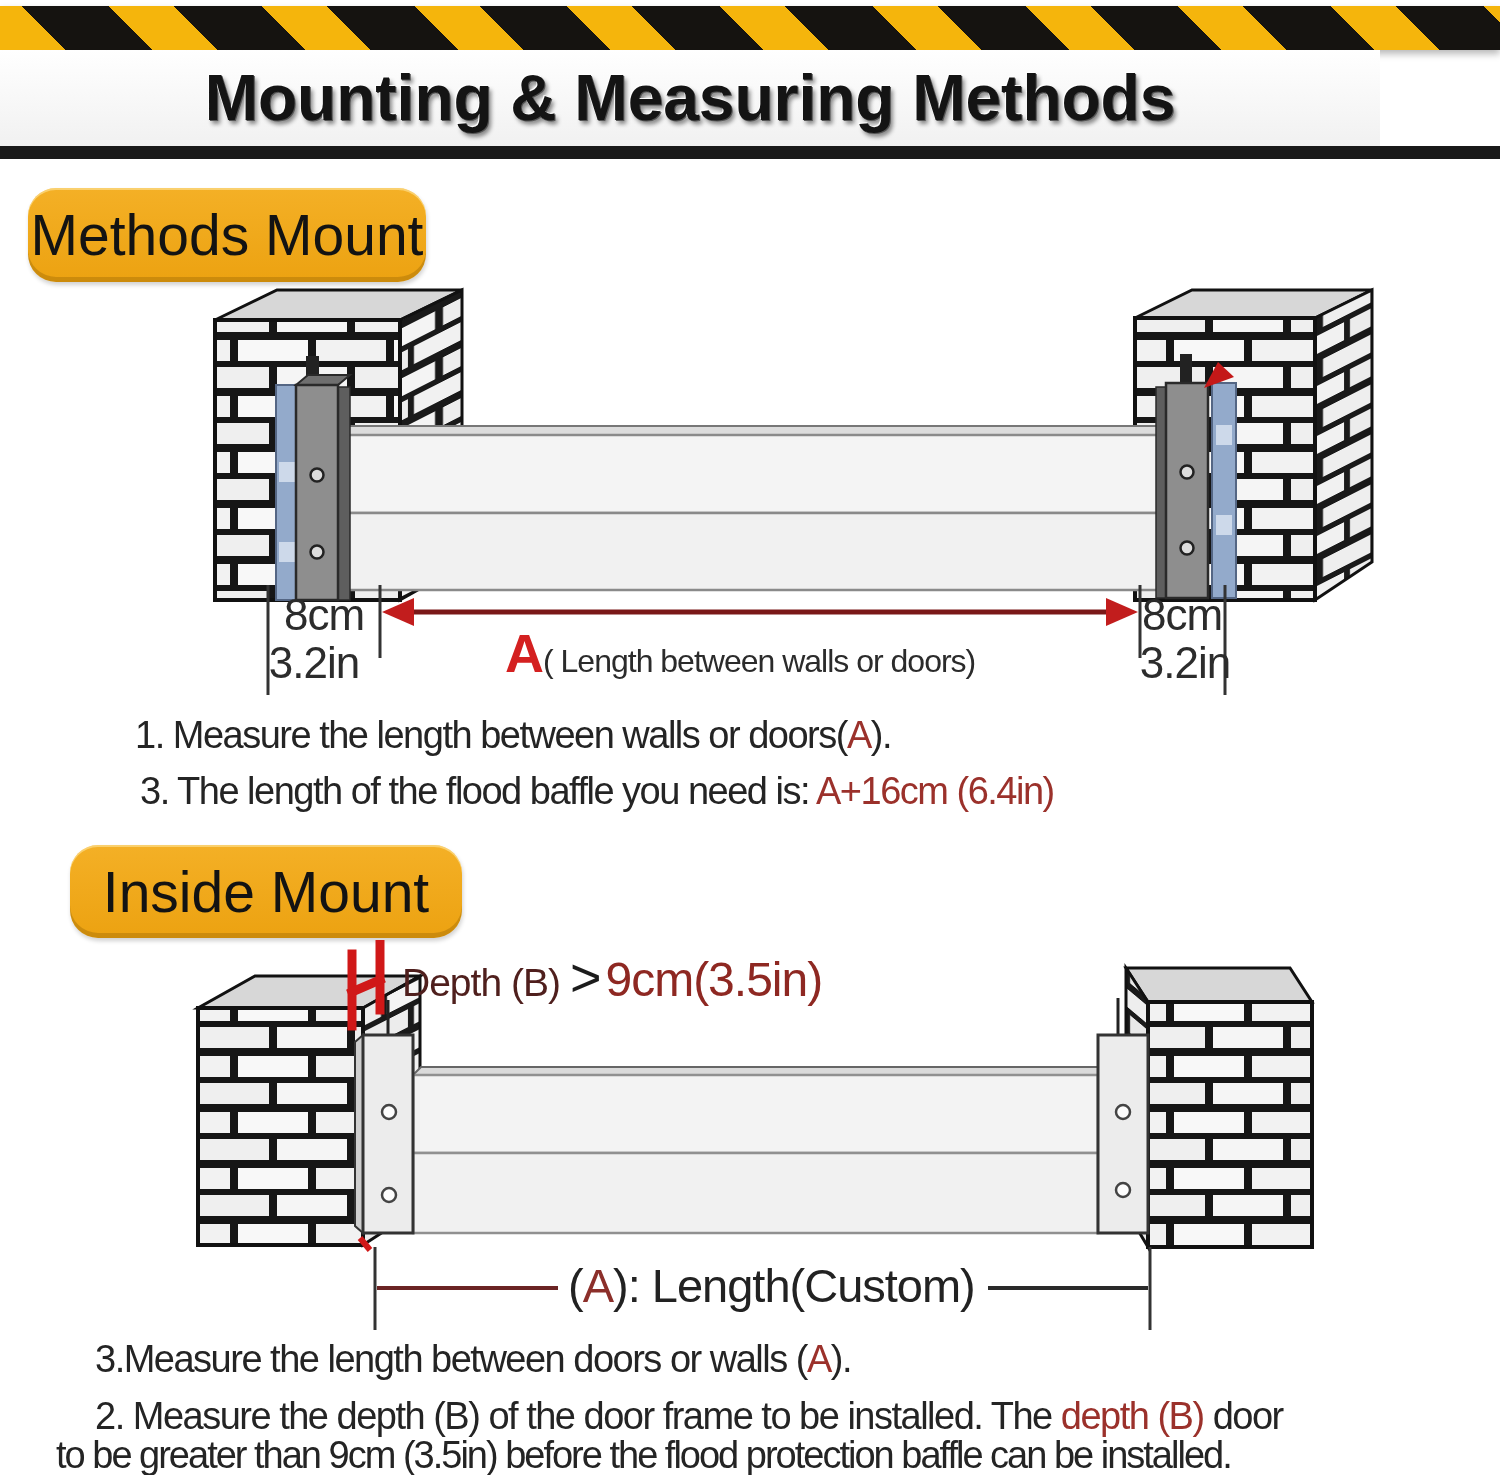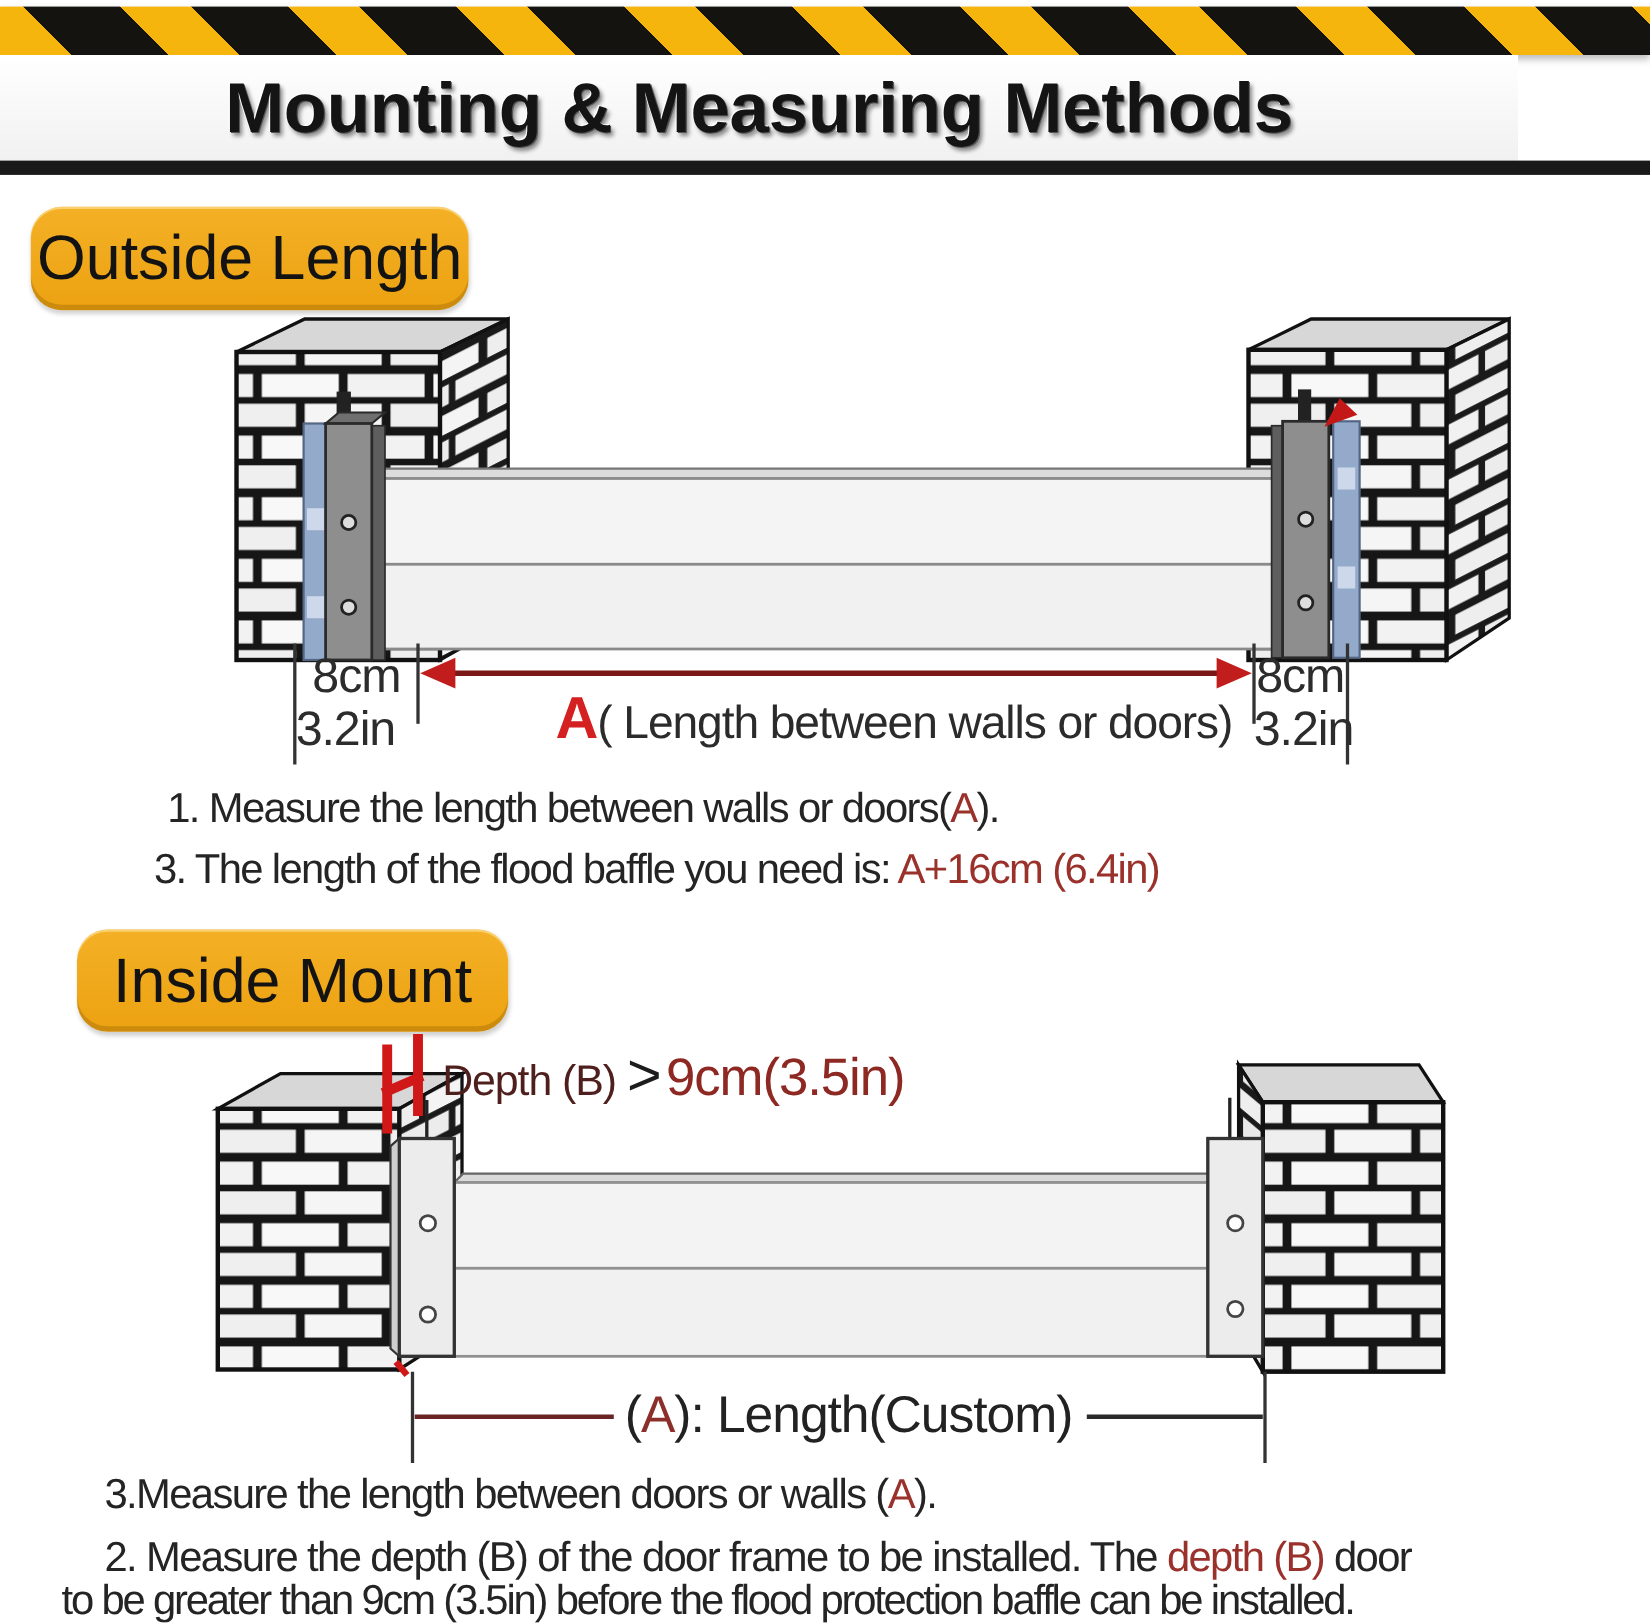--- a/index.html
+++ b/index.html
@@ -23,41 +23,41 @@
     display:flex;align-items:center;justify-content:center;
     box-shadow:inset 0 -5px 0 rgba(130,85,0,.30), inset 0 2px 0 rgba(255,235,170,.55), 1px 3px 4px rgba(0,0,0,.18);
     font-size:57px;color:#131313;}
   .badge1{left:28px;top:188px;width:398px;height:94px;}
   .badge2{left:30px;top:845px;width:392px;height:93px;margin-left:40px;}
 
   
   .meas{font-size:44px;color:#2c2c2c;text-align:center;letter-spacing:-1px;line-height:1.0;}
   .spanlabel{display:flex;align-items:baseline;}
   .spanlabel .bigA{font-size:54px;font-weight:bold;color:#d42020;letter-spacing:-1px;}
-  .spanlabel .rest{font-size:42px;color:#2b2b2b;letter-spacing:-1px;}
+  .spanlabel .rest{font-size:32px;color:#2b2b2b;letter-spacing:-1px;}
   .step{font-size:38px;letter-spacing:-1.5px;color:#242424;white-space:nowrap;}
   .step .em{color:#9b312b;}
   .depthlabel{display:flex;align-items:baseline;white-space:nowrap;}
   .depthlabel .lab{font-size:39px;color:#4f1f1d;letter-spacing:-1px;}
   .depthlabel .gt{font-size:54px;color:#1c1c1c;margin:0 4px 0 10px;}
   .depthlabel .val{font-size:48px;color:#8e2822;letter-spacing:-1px;text-align:center;}
   .lenlabel{display:flex;align-items:baseline;white-space:nowrap;font-size:47px;color:#222;letter-spacing:-1px;}
   .lenlabel .a{color:#8c2f2a;}
 </style>
 </head>
 <body>
 
 <div class="abs hazard"></div>
 <div class="abs titleband">
   <div class="pagetitle">Mounting &amp; Measuring Methods</div>
 </div>
 <div class="abs darkbar"></div>
 
 <div class="abs badge badge1">
-  <span>Outside Length</span>
+  <span>Methods Mount</span>
 </div>
 
 <svg class="abs" style="left:0;top:280px" width="1500" height="425" viewBox="0 0 1500 425">
   <defs>
     <pattern id="brickA" width="156" height="56" patternUnits="userSpaceOnUse">
       <rect width="156" height="56" fill="#161616"></rect>
       <rect x="4" y="4" width="70" height="21" fill="#f2f2f2"></rect>
       <rect x="82" y="4" width="70" height="21" fill="#f8f8f8"></rect>
       <rect x="-35" y="31" width="70" height="21" fill="#f5f5f5"></rect>
       <rect x="43" y="31" width="70" height="21" fill="#efefef"></rect>
@@ -134,21 +134,21 @@
 <div class="abs meas" style="left:262px;top:593px;width:124px">8cm</div>
 <div class="abs meas" style="left:252px;top:641px;width:124px">3.2in</div>
 <div class="abs meas" style="left:1134px;top:593px;width:96px">8cm</div>
 <div class="abs meas" style="left:1130px;top:641px;width:110px">3.2in</div>
 
 <div class="abs spanlabel" style="left:505px;top:622px">
   <span class="bigA">A</span>
     <span class="rest">( Length between walls or doors)</span>
 </div>
 
-<div class="abs step" style="left:152px;top:714px">
+<div class="abs step" style="left:135px;top:714px">
   <span>1. Measure the length between walls or doors(</span><span class="em">A</span><span>).</span>
 </div>
 <div class="abs step" style="left:140px;top:770px">
   <span>3. The length of the flood baffle you need is: </span><span class="em">A+16cm (6.4in)</span>
 </div>
 
 <div class="abs badge badge2">
   <span>Inside Mount</span>
 </div>
 

